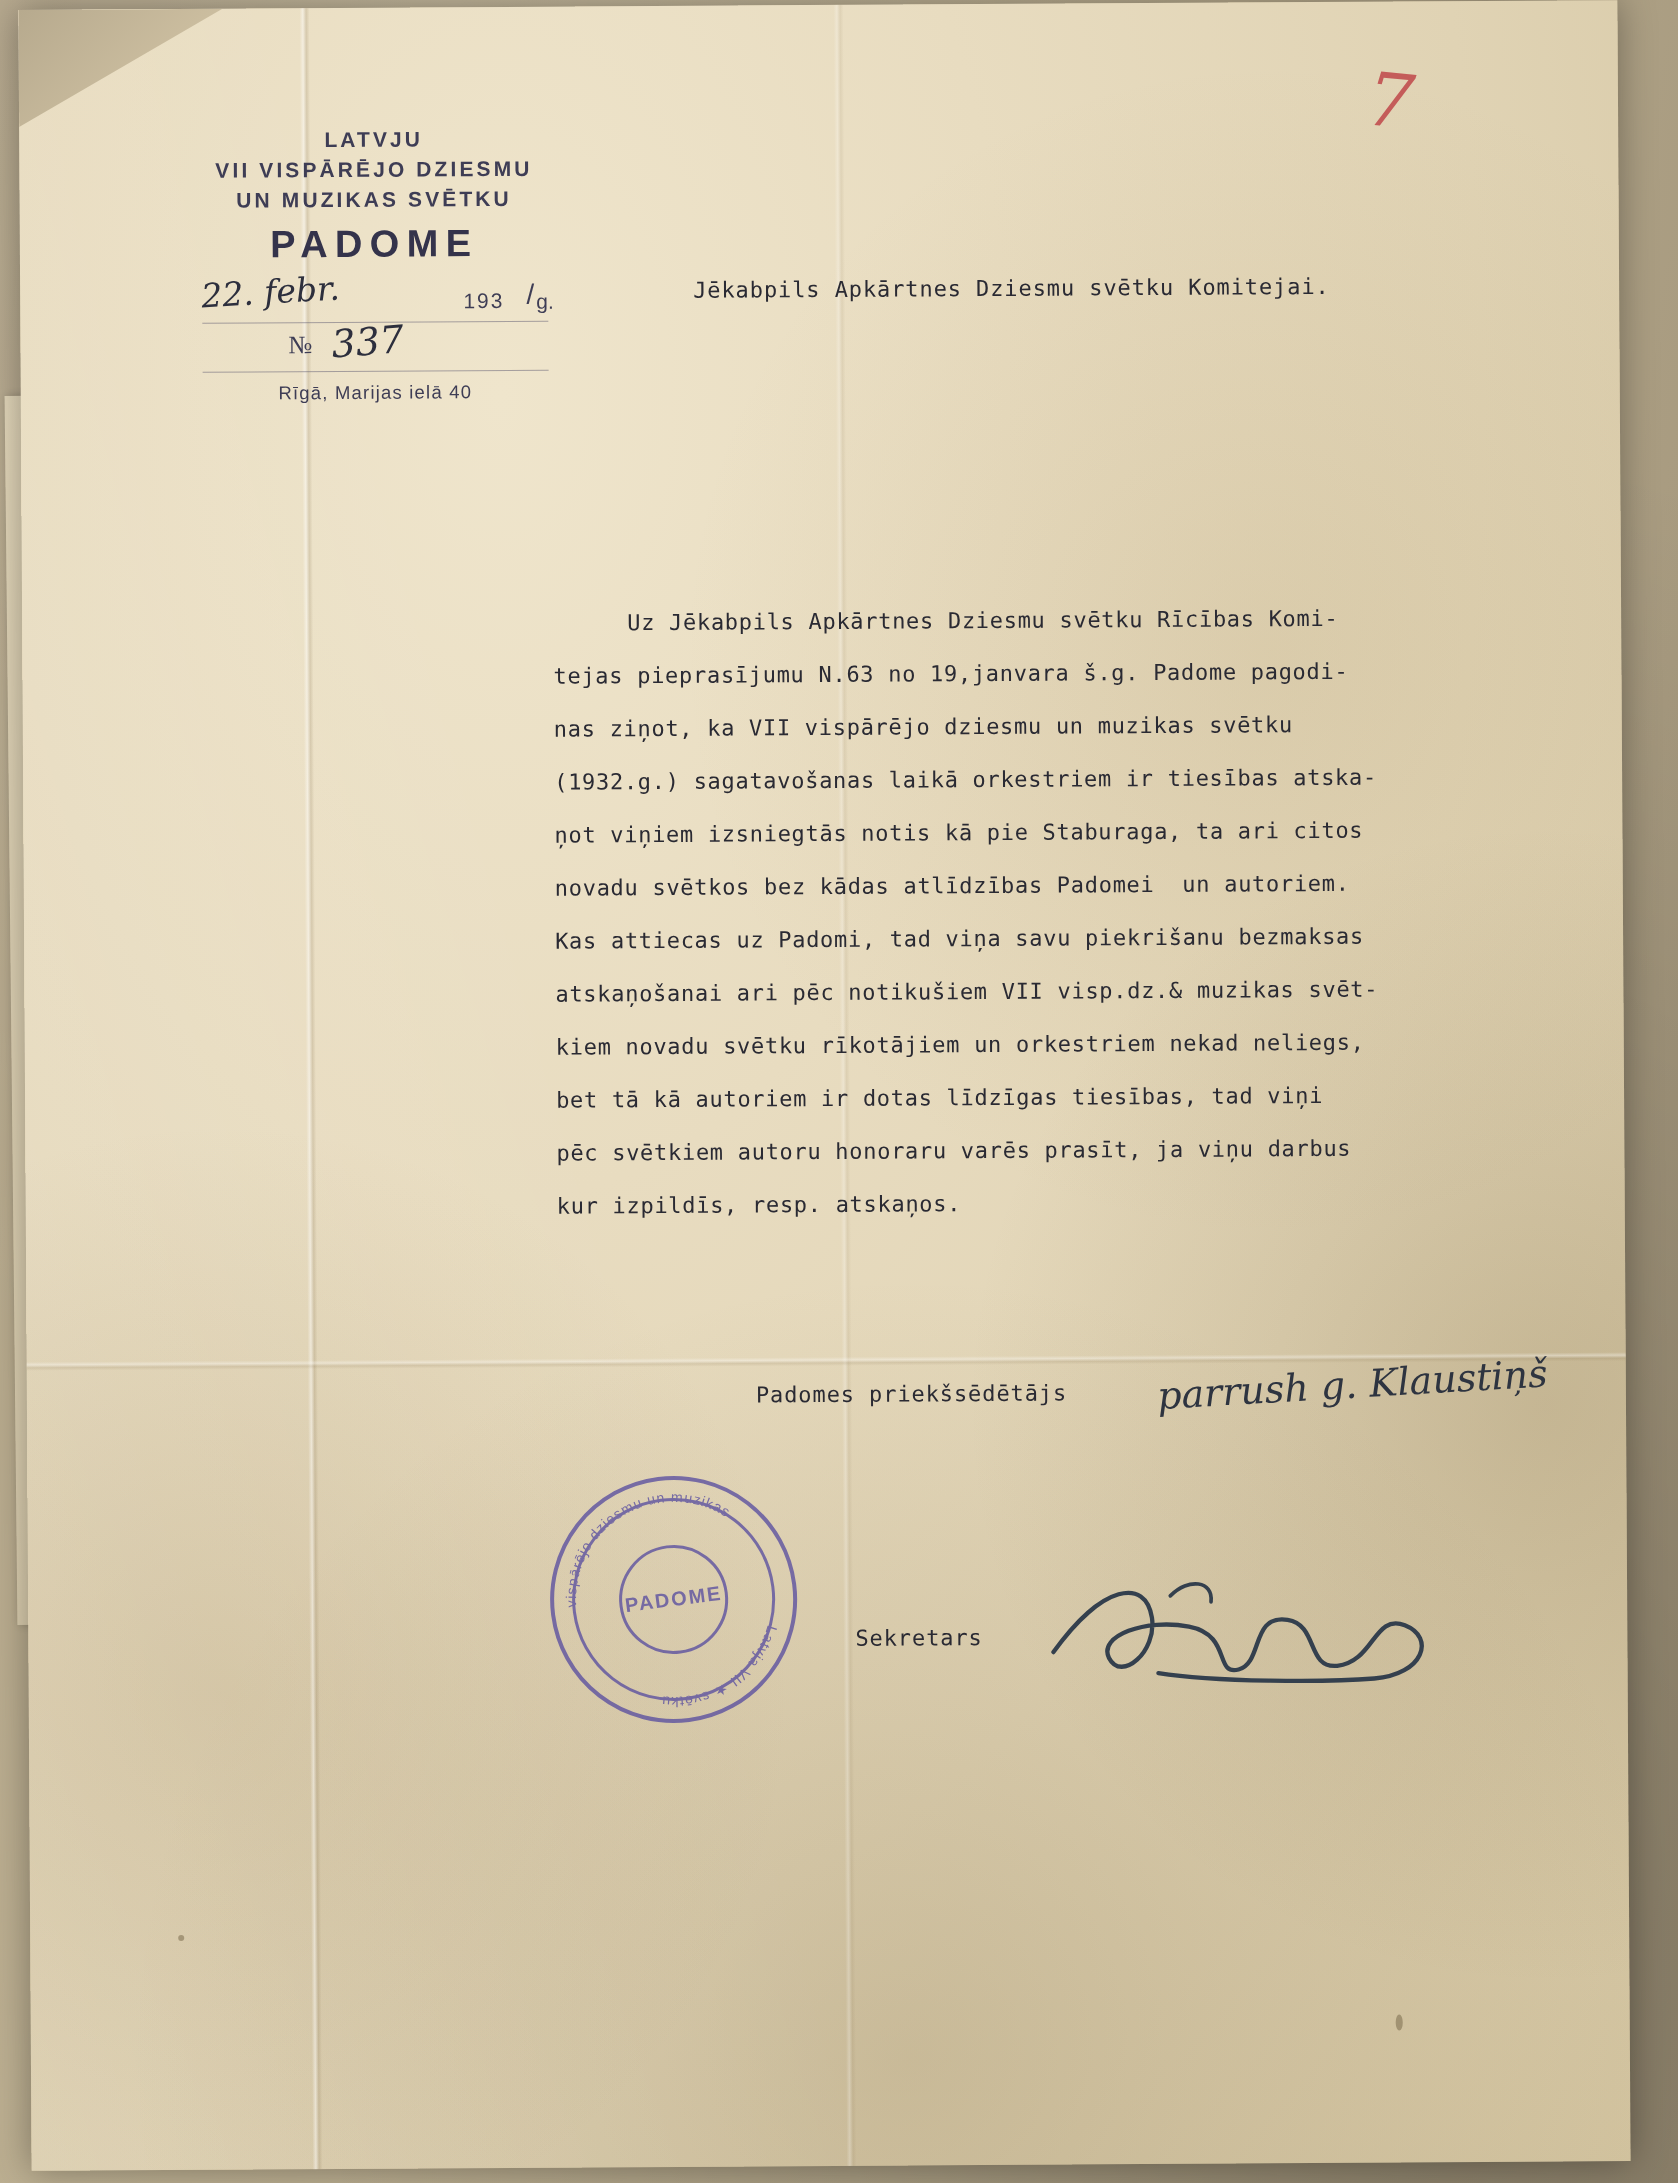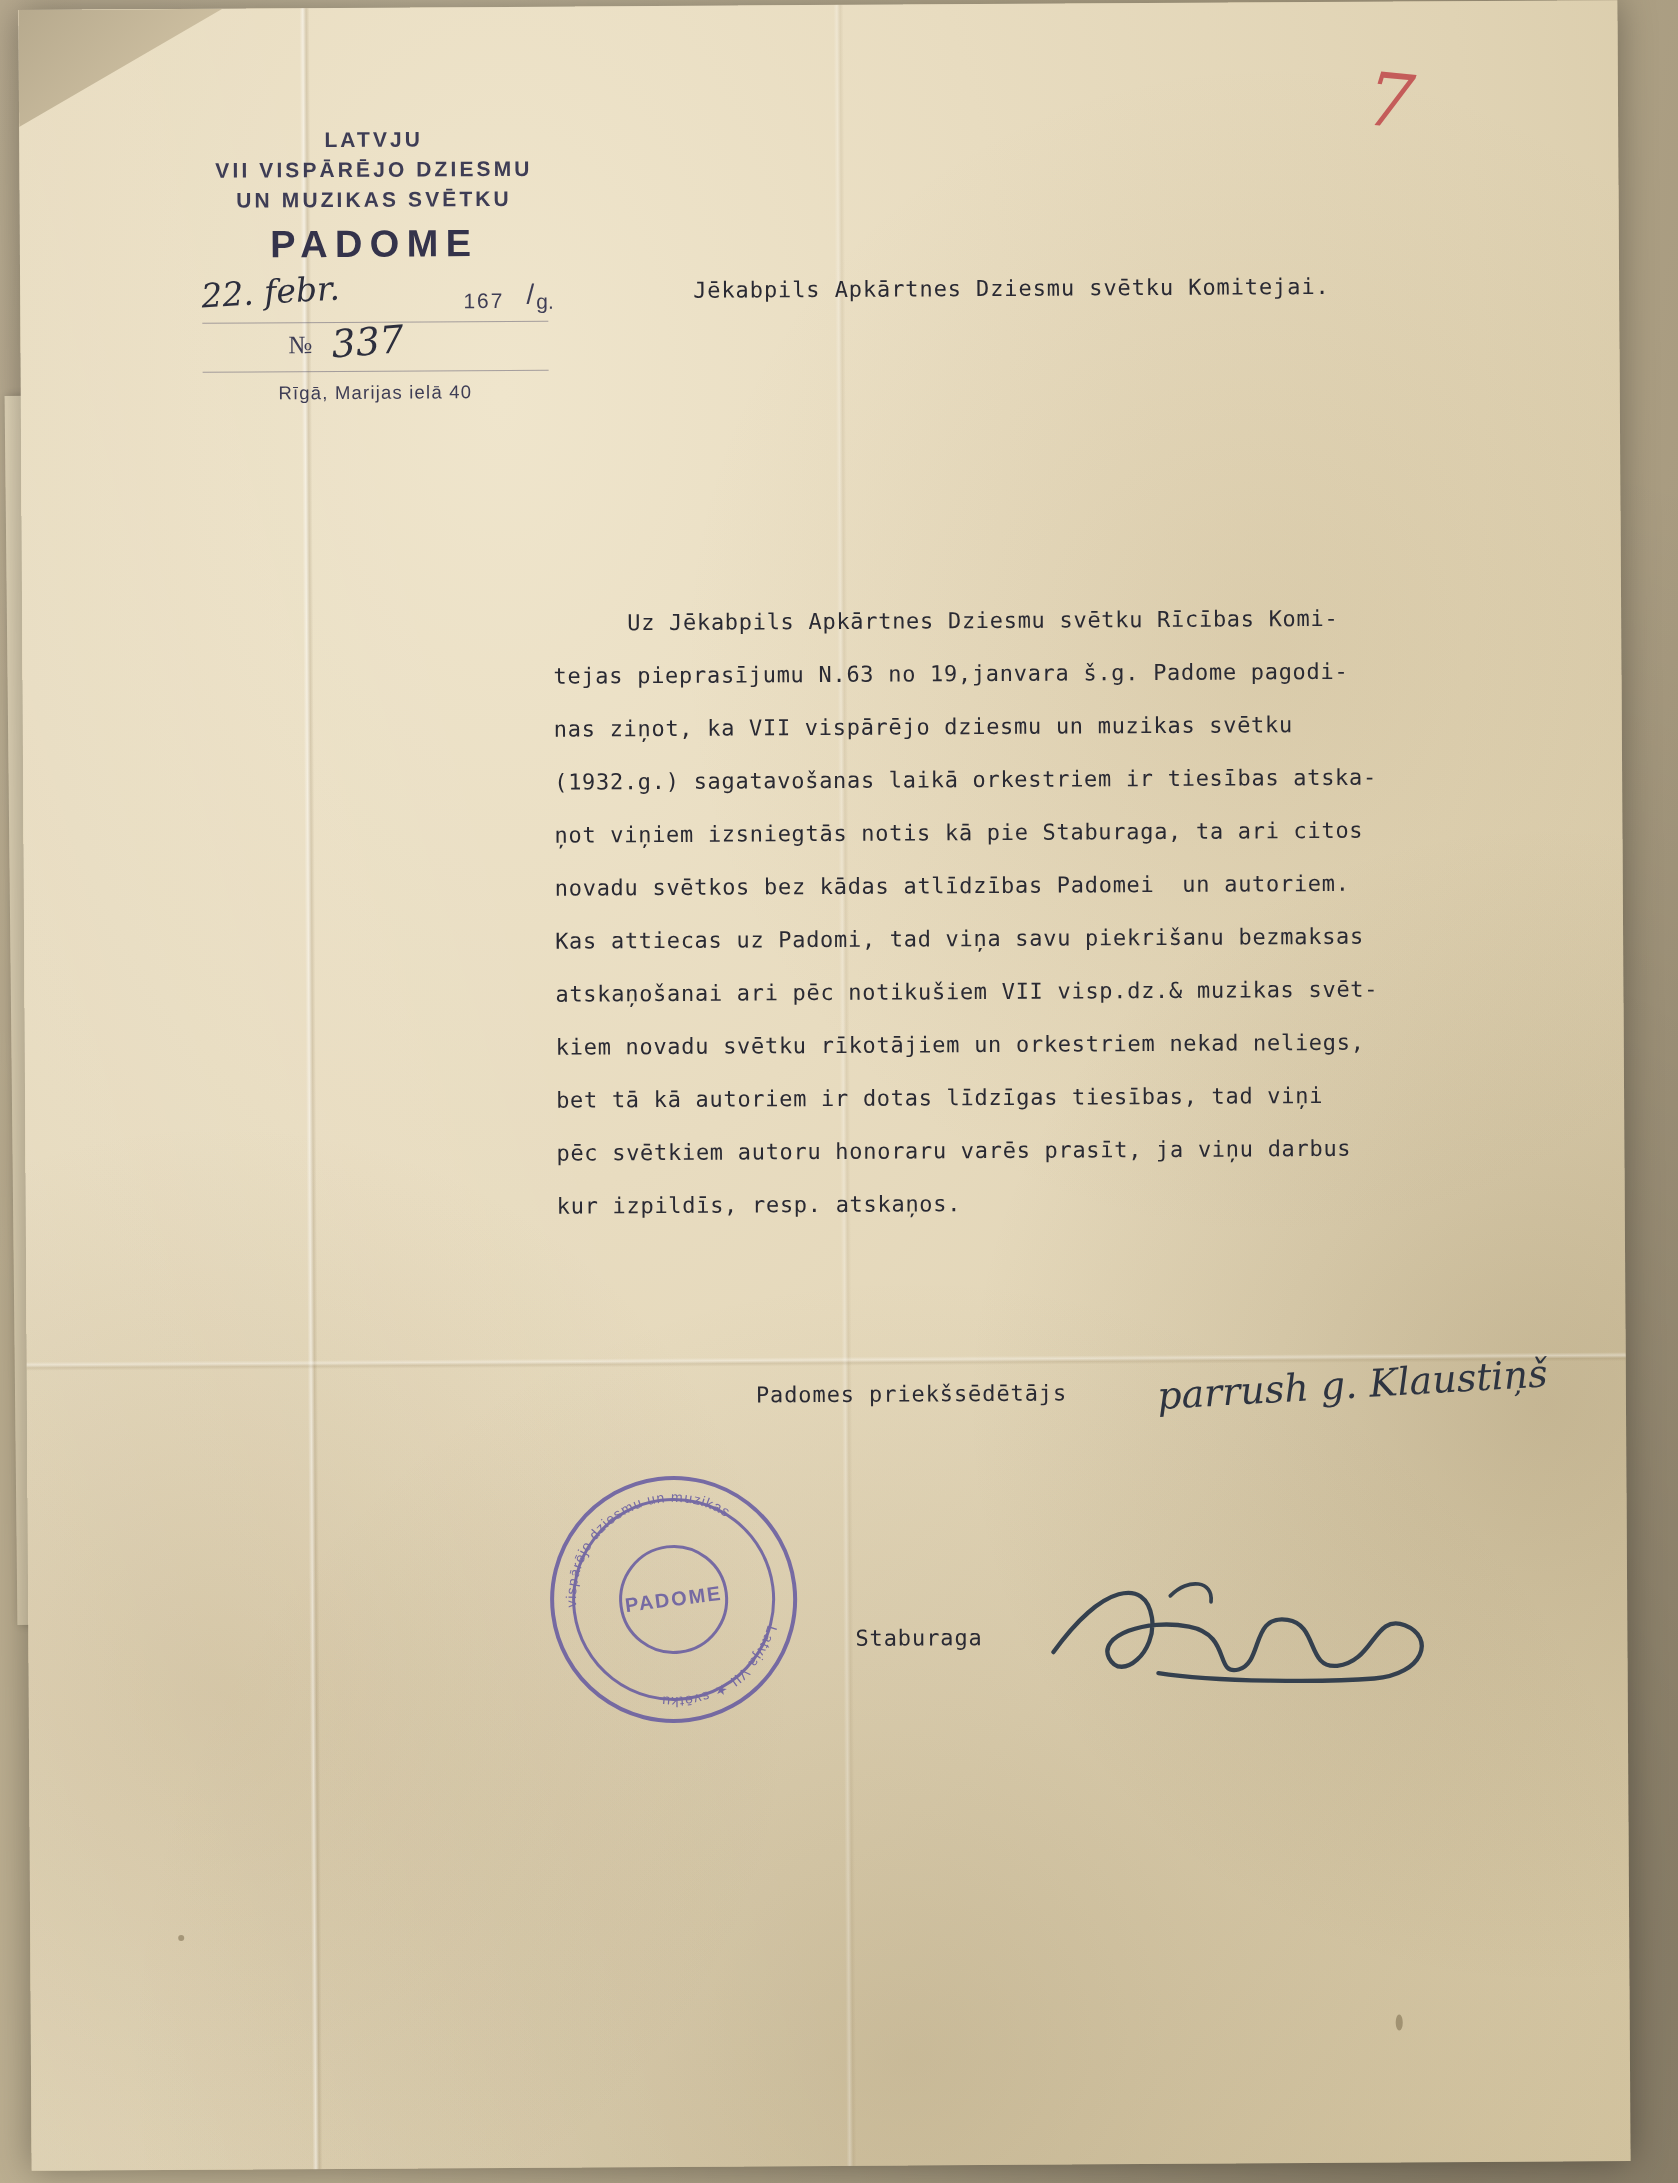--- a/index.html
+++ b/index.html
@@ -338,21 +338,21 @@
     <div class="pagenum handwritten">7</div>
 
     <div class="letterhead">
       <div class="lh-line">LATVJU</div>
       <div class="lh-line">VII VISPĀRĒJO DZIESMU</div>
       <div class="lh-line">UN MUZIKAS SVĒTKU</div>
       <div class="lh-padome">PADOME</div>
 
       <div class="lh-daterow">
         <div class="lh-date handwritten">22. febr.</div>
-        <div class="lh-year">167</div>
+        <div class="lh-year">193</div>
         <div class="lh-yearslash">/</div>
         <div class="lh-yearg">g.</div>
       </div>
       <div class="lh-rule2"></div>
 
       <div class="lh-numrow">
         <div class="lh-nolabel">№</div>
         <div class="lh-nonum handwritten">337</div>
       </div>
       <div class="lh-rule3"></div>
@@ -373,21 +373,21 @@
       <p>atskaņošanai ari pēc notikušiem VII visp.dz.&amp; muzikas svēt-</p>
       <p>kiem novadu svētku rīkotājiem un orkestriem nekad neliegs,</p>
       <p>bet tā kā autoriem ir dotas līdzīgas tiesības, tad viņi</p>
       <p>pēc svētkiem autoru honoraru varēs prasīt, ja viņu darbus</p>
       <p>kur izpildīs, resp. atskaņos.</p>
     </div>
 
     <div class="sign-line">Padomes priekšsēdētājs</div>
     <div class="sign-script">parrush  g. Klaustiņš</div>
 
-    <div class="sec-line">Staburaga</div>
+    <div class="sec-line">Sekretars</div>
     <div class="sec-script">
       <svg viewBox="0 0 740 240" width="457" height="148" aria-hidden="true">
         <path d="M40,150 C120,40 190,30 200,95 C208,150 150,200 130,160 C112,124 190,96 260,110 C330,124 300,190 340,180 C380,170 360,90 420,100 C470,108 450,180 500,175 C560,169 560,90 610,110 C660,130 640,190 560,196 C480,202 300,200 210,185" fill="none" stroke="#34404e" stroke-width="7" stroke-linecap="round"></path>
         <path d="M230,60 C260,30 300,36 296,70" fill="none" stroke="#34404e" stroke-width="6" stroke-linecap="round"></path>
       </svg>
     </div>
 
     <div class="stamp">
       <div class="ring"></div>
       <div class="ring2"></div>

